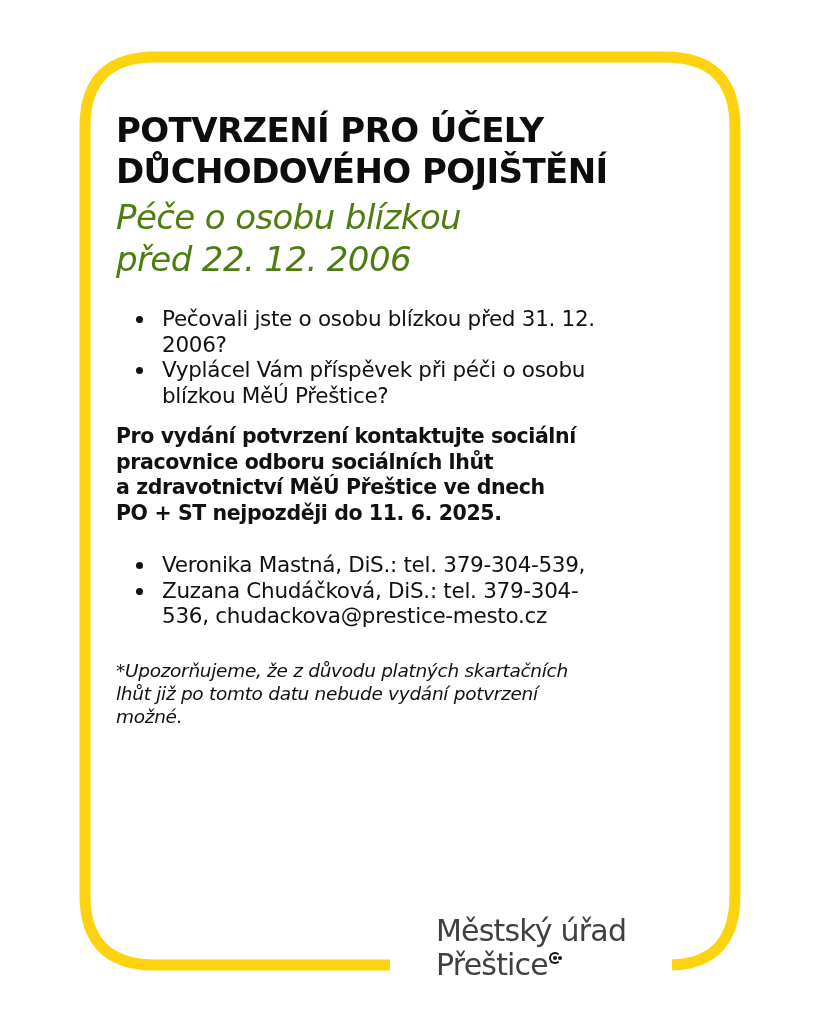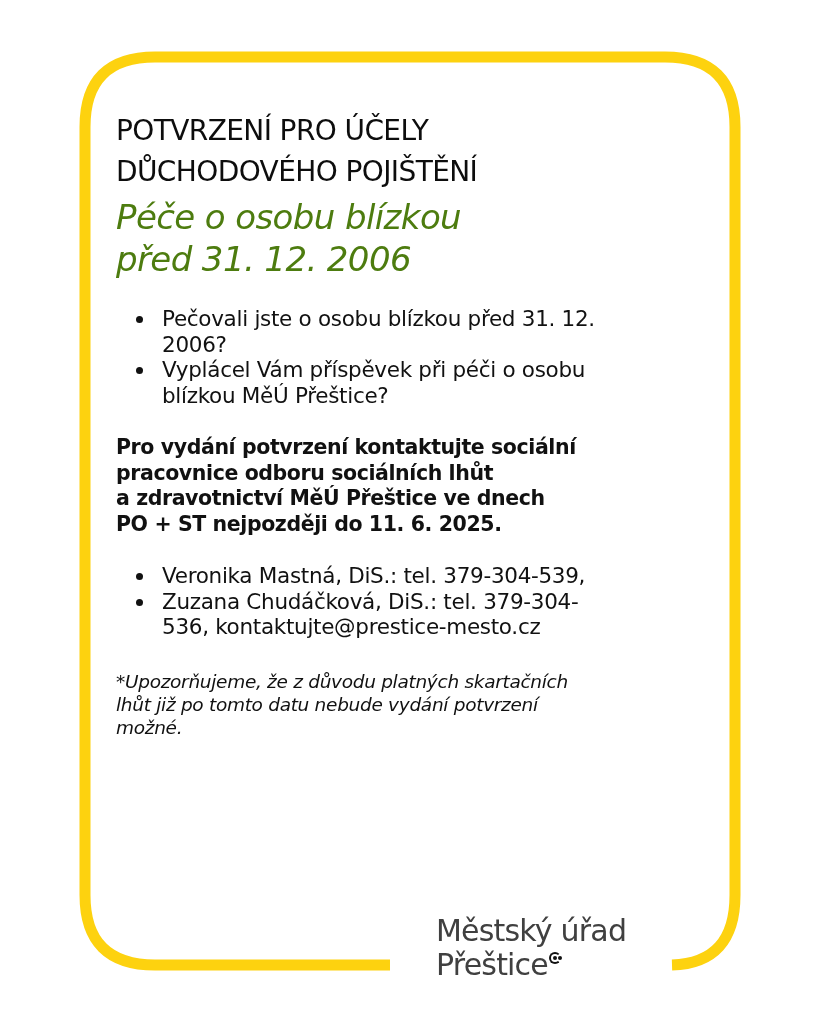--- a/index.html
+++ b/index.html
@@ -23,22 +23,22 @@
       height: 1024px;
     }
     .content {
       position: absolute;
       left: 116px;
       top: 110px;
       width: 580px;
     }
     .title {
       font-family: "DejaVu Sans", sans-serif;
-      font-weight: normal;
-      font-size: 28px;
+      font-weight: bold;
+      font-size: 34px;
       line-height: 41px;
       letter-spacing: -0.6px;
       margin: 0;
       color: #0d0d0d;
     }
     .subtitle {
       font-family: "DejaVu Sans", sans-serif;
       font-style: italic;
       font-size: 34px;
       line-height: 42px;
@@ -68,21 +68,21 @@
       height: 7px;
       border-radius: 50%;
       background: #111;
     }
     .contact-para {
       font-family: "DejaVu Sans", sans-serif;
       font-weight: bold;
       font-size: 20.5px;
       line-height: 25.5px;
       letter-spacing: -0.4px;
-      margin: 27px 0 0 0;
+      margin: 16px 0 0 0;
       width: 540px;
     }
     .contacts {
       margin-top: 30px;
     }
     .note {
       font-family: "DejaVu Sans", sans-serif;
       font-style: italic;
       font-size: 18.5px;
       line-height: 23px;
@@ -143,21 +143,21 @@
   <path d="M 390 965 L 155 965 Q 85 965 85 895 L 85 127 Q 85 57 155 57 L 665 57 Q 735 57 735 127 L 735 895 Q 735 963 672 965" fill="none" stroke="#FDD20F" stroke-width="11" stroke-linecap="butt" stroke-linejoin="round"></path>
 </svg>
 
 <div class="content">
   <h1 class="title">
     <span style="display:block">POTVRZENÍ PRO ÚČELY</span>
     <span style="display:block">DŮCHODOVÉHO POJIŠTĚNÍ</span>
   </h1>
   <h2 class="subtitle">
     <span style="display:block">Péče o osobu blízkou</span>
-    <span style="display:block">před 31. 12. 2006</span>
+    <span style="display:block">před 22. 12. 2006</span>
   </h2>
 
   <ul class="bullets">
     <li>
       <span class="dot"></span>
       <span style="display:block">Pečovali jste o osobu blízkou před 31. 12.</span>
       <span style="display:block">2006?</span>
     </li>
     <li>
       <span class="dot"></span>
@@ -174,21 +174,21 @@
   </p>
 
   <ul class="bullets contacts">
     <li>
       <span class="dot"></span>
       <span style="display:block">Veronika Mastná, DiS.: tel. 379-304-539,</span>
     </li>
     <li>
       <span class="dot"></span>
       <span style="display:block">Zuzana Chudáčková, DiS.: tel. 379-304-</span>
-      <span style="display:block">536, kontaktujte@prestice-mesto.cz</span>
+      <span style="display:block">536, chudackova@prestice-mesto.cz</span>
     </li>
   </ul>
 
   <p class="note">
     <span style="display:block">*Upozorňujeme, že z důvodu platných skartačních</span>
     <span style="display:block">lhůt již po tomto datu nebude vydání potvrzení</span>
     <span style="display:block">možné.</span>
   </p>
 </div>
 

